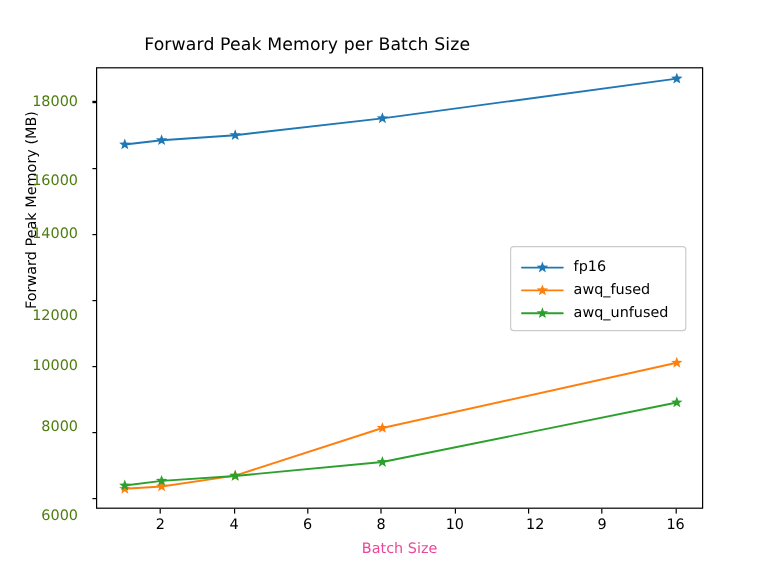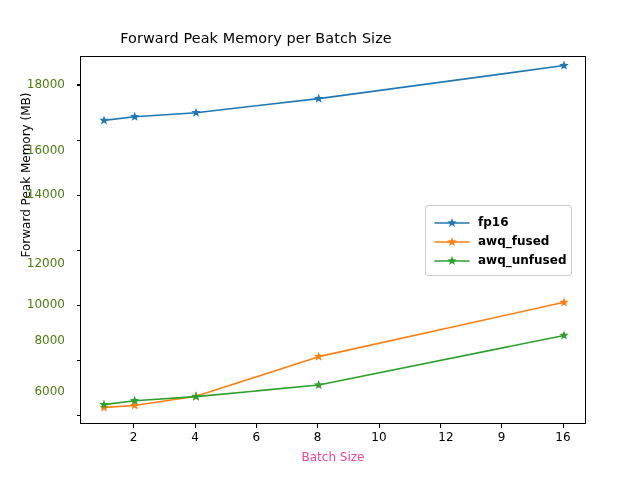--- a/index.html
+++ b/index.html
@@ -102,21 +102,20 @@
   #legend {
     position: absolute;
     left: 425px;
     top: 205px;
     width: 147px;
     box-sizing: border-box;
     border: 1px solid #cccccc;
     border-radius: 3px;
     background: #ffffff;
     padding: 6px 8px 6px 8px;
-    font-weight: bold;
   }
   .legend-row {
     display: flex;
     align-items: center;
     height: 19px;
   }
   .legend-swatch {
     width: 36px;
     height: 14px;
     margin-right: 8px;
@@ -133,23 +132,23 @@
 
 <div id="figure">
 
   <div id="chart-title">Forward Peak Memory per Batch Size</div>
 
   <div id="ylabel">Forward Peak Memory (MB)</div>
   <div id="xlabel">Batch Size</div>
 
   <div id="axis-decorations">
       <div class="ytick-mark" style="top: 415.23px;"></div>
-      <div class="ytick-label" style="top: 384px;">6000</div>
+      <div class="ytick-label" style="top: 422px;">6000</div>
       <div class="ytick-mark" style="top: 360.099px;"></div>
-      <div class="ytick-label" style="top: 333px;">8000</div>
+      <div class="ytick-label" style="top: 348px;">8000</div>
       <div class="ytick-mark" style="top: 304.968px;"></div>
       <div class="ytick-label" style="top: 297.468px;">10000</div>
       <div class="ytick-mark" style="top: 249.837px;"></div>
       <div class="ytick-label" style="top: 242.337px; margin-top: 14px;">12000</div>
       <div class="ytick-mark" style="top: 194.706px;"></div>
       <div class="ytick-label" style="top: 187.206px;">14000</div>
       <div class="ytick-mark" style="top: 139.575px;"></div>
       <div class="ytick-label" style="top: 143px;">16000</div>
       <div class="ytick-mark" style="top: 84.4438px;"></div>
       <div class="ytick-label" style="top: 76.9438px;">18000</div>

